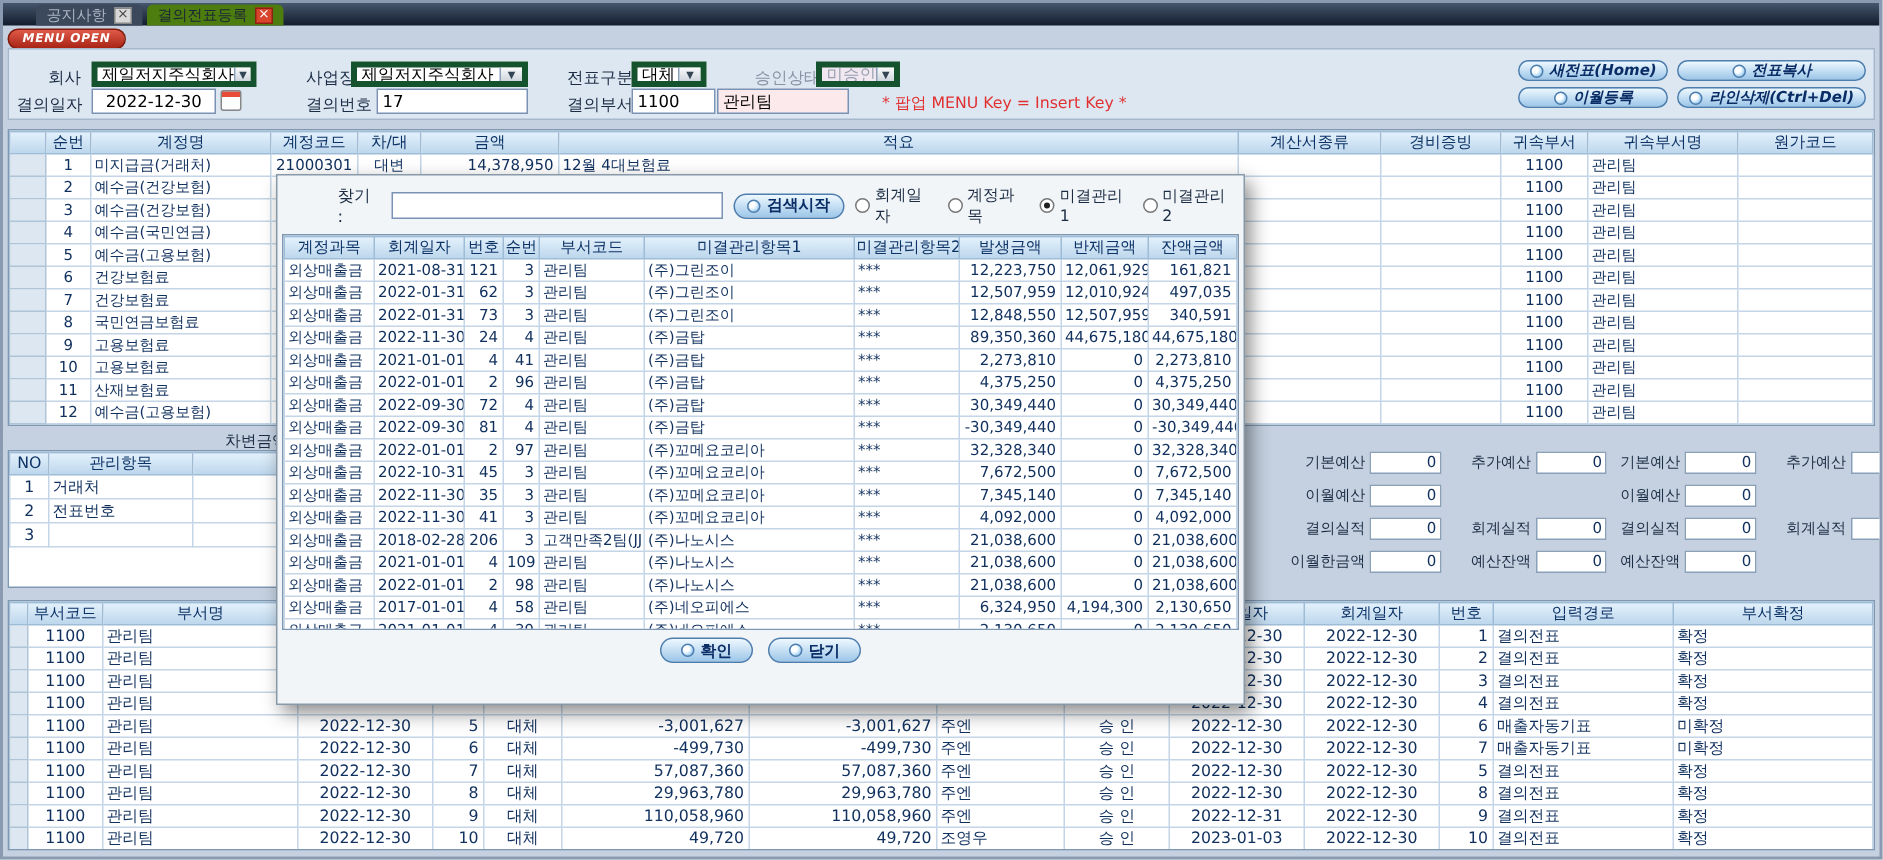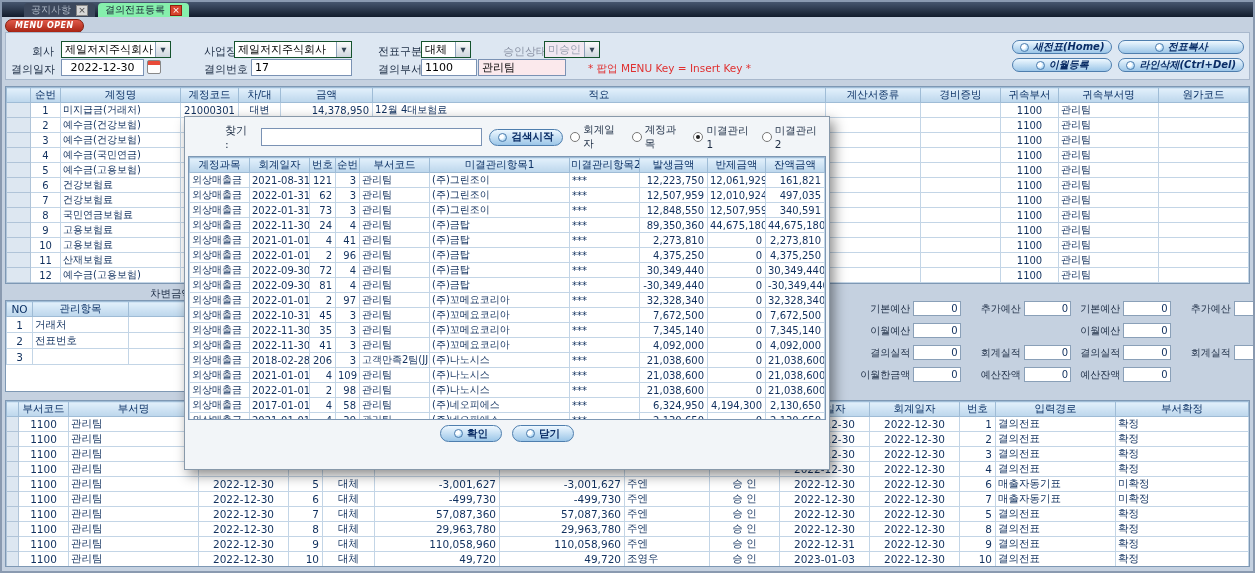--- a/index.html
+++ b/index.html
@@ -5,31 +5,31 @@
   * { box-sizing: border-box; margin: 0; padding: 0; }
   html,body { width:1255px; height:573px; overflow:hidden; }
   body { font-family:"DejaVu Sans","Liberation Sans",sans-serif; font-size:11px; background:#c5d1e0; position:relative; }
   .screen { position:absolute; inset:0; border:2px solid #8a9ab0; background:#c5d1e0; overflow:hidden; }
 
   
   .titlebar { position:absolute; left:0; top:0; right:0; height:15px; background:linear-gradient(#46566e,#121c2c); }
   .tabs { position:absolute; left:22px; top:1px; display:flex; gap:3px; }
   .tab { height:14px; display:flex; align-items:center; gap:5px; padding:0 7px; font-size:10px; border-radius:4px 4px 0 0; cursor:pointer; }
   .tab.inactive { background:#3c485c; color:#aab4c2; border:1px solid #5a6activity678; }
-  .tab.active { background:#86efac; color:#1a2636; }
+  .tab.active { background:#4d7c0f; color:#1a2636; }
   .tclose { width:12px; height:11px; border:1px solid #888; background:#d8d8d8; color:#444; font-size:9px; line-height:9px; text-align:center; }
   .tclose::after { content:"×"; }
   .tclose.red { background:#d8442c; color:#fff; border-color:#902010; }
   .menu-open { position:absolute; left:3px; top:17px; background:linear-gradient(#e05a4a,#a82414); color:#fff; font-size:8px; font-weight:bold; font-style:italic; letter-spacing:.5px; padding:1px 9px 2px; border-radius:8px; border:1px solid #801c0c; cursor:pointer; }
 
   
   .form-area { position:absolute; left:3px; top:30px; right:3px; height:48px; background:#dde7f2; border:1px solid #a8b8cc;padding-left:36px; }
   .f-label { position:absolute; font-size:11px; color:#1c2c44; white-space:nowrap; }
   .f-label.dim { color:#8a92a4; }
-  .fsel { position:absolute; height:17px; display:flex; align-items:center; background:#fff; border:1px solid #14532d; font-size:11px; padding-left:3px; cursor:pointer; overflow:hidden; white-space:nowrap; }
+  .fsel { position:absolute; height:17px; display:flex; align-items:center; background:#fff; border:4px solid #14532d; font-size:11px; padding-left:3px; cursor:pointer; overflow:hidden; white-space:nowrap; }
   .fsel .arr { margin-left:auto; width:15px; align-self:stretch; background:linear-gradient(#fbfbfb,#cfd6de); border-left:1px solid #8aa0b8; display:flex; align-items:center; justify-content:center; }
   .fsel .arr::after { content:"▼"; font-size:6.5px; color:#345; }
   .fsel.lav { background:#f1e8f1; color:#98a0b0; }
   .finput { position:absolute; height:17px; background:#fff; border:1px solid #7a92b4; font-size:11px; line-height:15px; padding:0 3px; white-space:nowrap; overflow:hidden; }
   .finput.center { text-align:center; }
   .finput.pink { background:#fbe9ec; }
   .cal { position:absolute; width:14px; height:14px; border:1px solid #888; border-radius:2px; background:linear-gradient(#e84a38 0 4px,#fdfdfd 4px); cursor:pointer; }
   .help-note { position:absolute; color:#e03030; font-size:10.5px; white-space:nowrap; }
   .hbtns { position:absolute; right:5px; top:7px; display:grid; grid-template-columns:auto auto; gap:4px 6px; }
   .btn { display:flex; align-items:center; justify-content:center; gap:4px; height:14px; min-width:90px; padding:0 7px; background:linear-gradient(#eef8ff,#9cc6e8); border:1px solid #4e7eae; border-radius:8px; color:#0a2d66; font-size:10px; font-weight:bold; cursor:pointer; white-space:nowrap;font-style:italic; }
@@ -51,21 +51,21 @@
 
   
   .debit-label { position:absolute; left:148px; top:285px; font-size:10.5px; color:#1c2c44; }
   .debit-box { position:absolute; left:196px; top:283px; width:150px; height:15px; background:#fff; border:1px solid #8aa0b8; }
 
   
   .budget-panel { position:absolute; left:833px; top:285px; right:3px; height:110px; }
   .bgroup { position:absolute; top:14px; width:218px; }
   .bgroup.g1 { left:18px; }
   .bgroup.g2 { left:228px; }
-  .b-row { display:flex; align-items:center; gap:3px; margin-bottom:7px; justify-content:flex-end; }
+  .b-row { display:flex; align-items:flex-start; gap:3px; margin-bottom:7px; justify-content:flex-end; }
   .b-lbl { width:58px; text-align:right; font-size:10px; color:#1c2c44; white-space:nowrap; overflow:hidden; }
   .b-box { width:48px; height:15px; border:1px solid #8aa0b8; background:#fff; font-size:10px; text-align:right; padding:0 2px; line-height:13px; color:#10305e; }
   .b-box:empty { visibility:hidden; }
   .b-lbl:empty { visibility:hidden; }
 
   
   .popup { position:absolute; left:182px; top:114px; width:646px; height:354px; background:#f2f5f8; border:1px solid #8899aa; box-shadow:4px 5px 12px rgba(0,0,0,.45); z-index:10; }
   .p-title { height:22px; background:linear-gradient(#fdfdfd,#e6eaee); border-bottom:1px solid #c0c8d0; display:flex; align-items:center; gap:5px; padding:0 5px; }
   .p-ico { width:11px; height:13px; background:#fff; border:1px solid #5577aa; position:relative; flex:0 0 auto; }
   .p-ico::after { content:""; position:absolute; left:2px; top:3px; right:2px; height:1px; background:#88a; box-shadow:0 3px 0 #88a,0 6px 0 #88a; }

